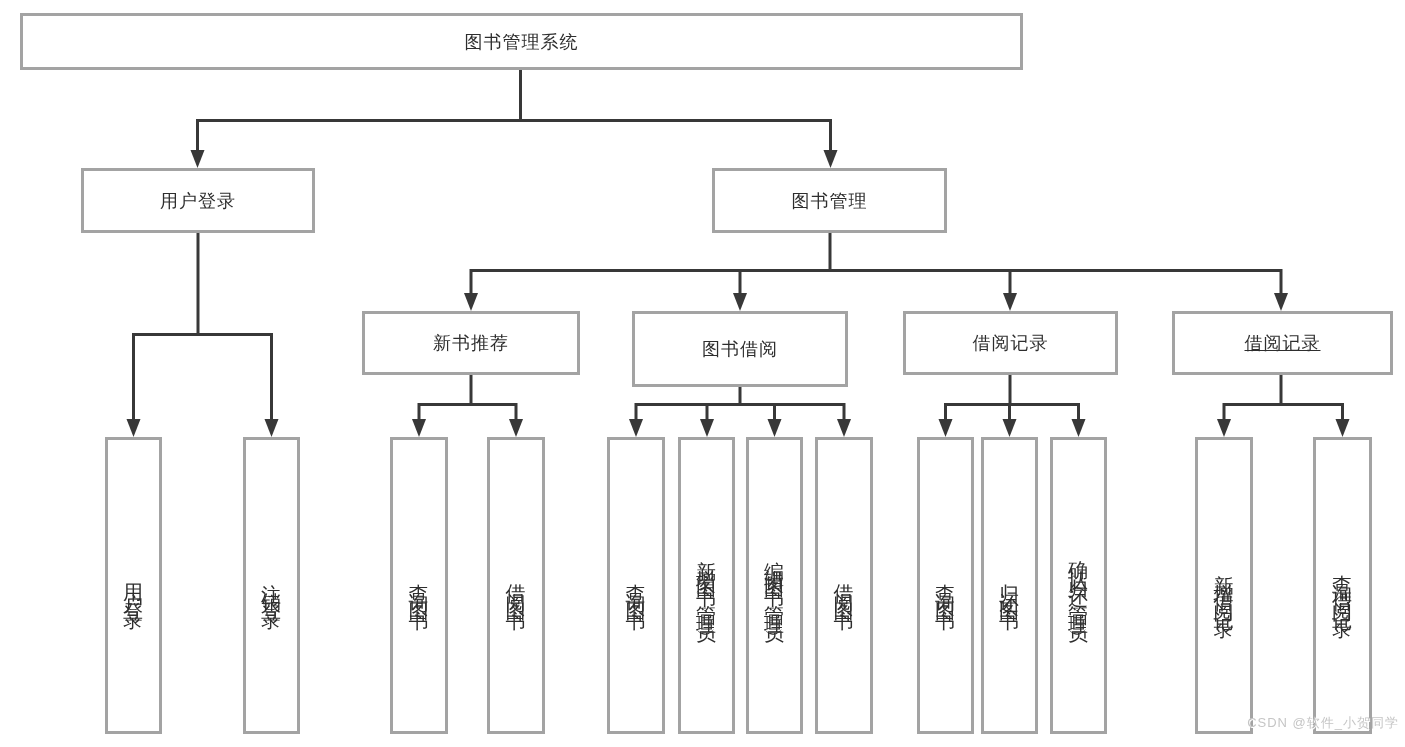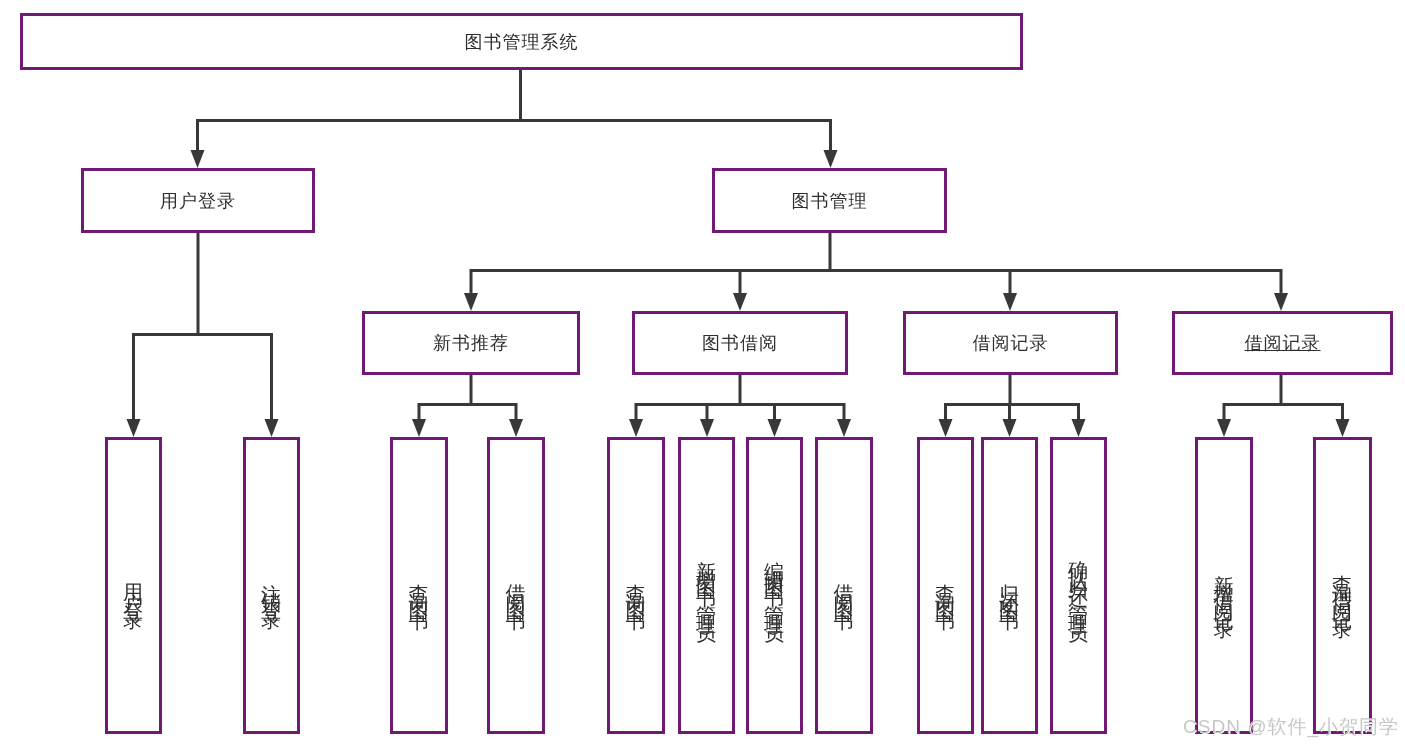--- a/index.html
+++ b/index.html
@@ -7,42 +7,42 @@
     position:relative;
     width:1405px;height:747px;
     background:#ffffff;
     font-family:"Liberation Sans","DejaVu Sans",sans-serif;
     color:#2e2e2e;
     overflow:hidden;
   }
   .box{
     position:absolute;
     box-sizing:border-box;
-    border:3px solid #701a75;
+    border:3px solid #a3a3a3;
     background:#ffffff;
     display:flex;
     align-items:center;
     justify-content:center;
     text-align:center;
   }
   .hlabel{font-size:18px;letter-spacing:1px;color:#2e2e2e;}
   .leaf .vlabel{
     writing-mode:vertical-rl;
     text-orientation:mixed;
     font-size:20px;
     letter-spacing:9px;
     line-height:1;
     color:#2e2e2e;
   }
   svg.connectors{position:absolute;left:0;top:0;}
   .watermark{
     position:absolute;
     right:6px;
     top:714px;
-    font-size:19px;
+    font-size:13px;
     color:#c6c6c6;
     text-shadow:1px 1px 0 #ffffff;
     letter-spacing:1px;
     z-index:5;
     white-space:nowrap;
   }
 </style>
 </head>
 <body>
 
@@ -106,21 +106,21 @@
   <div class="box" style="left:81px;top:168px;width:234px;height:65px;">
     <span class="hlabel">用户登录</span>
   </div>
   <div class="box" style="left:362px;top:311px;width:218px;height:64px;">
     <span class="hlabel">新书推荐</span>
   </div>
 
   <div class="box" style="left:712px;top:168px;width:235px;height:65px;">
     <span class="hlabel">图书管理</span>
   </div>
-  <div class="box" style="left:632px;top:311px;width:216px;height:64px;font-family:Liberation Mono, monospace;">
+  <div class="box" style="left:632px;top:311px;width:216px;height:76px;font-family:Liberation Mono, monospace;">
     <span class="hlabel">图书借阅</span>
   </div>
   <div class="box" style="left:903px;top:311px;width:215px;height:64px;">
     <span class="hlabel">借阅记录</span>
   </div>
   <div class="box" style="left:1172px;top:311px;width:221px;height:64px;text-decoration:underline;">
     <span class="hlabel">借阅记录</span>
   </div>
 
   <div class="box leaf" style="left:105px;top:437px;width:57px;height:297px;">

